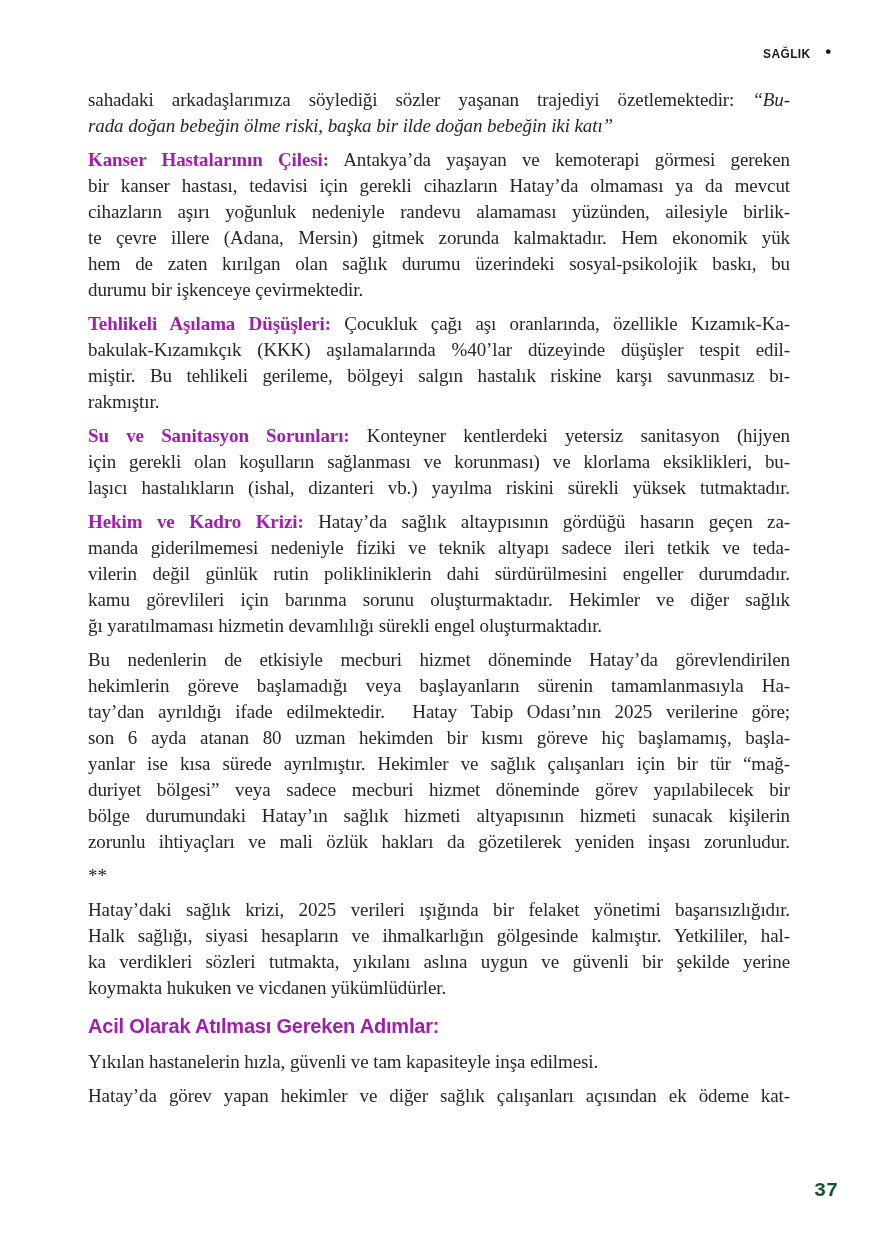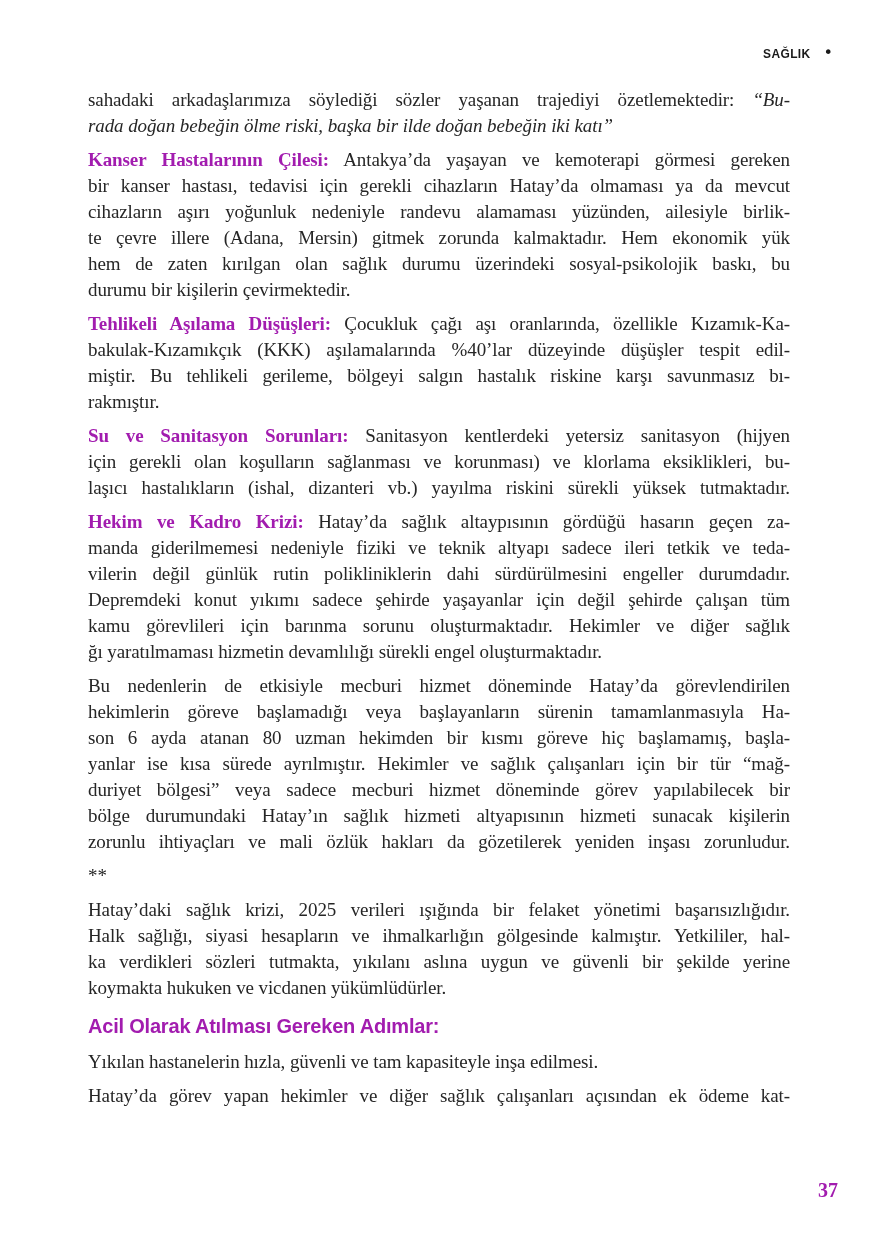--- a/index.html
+++ b/index.html
@@ -76,24 +76,24 @@
   }
   .line span.i {
     font-style: italic;
   }
   .page-footer {
     position: absolute;
     right: 39px;
     top: 1179px;
   }
   .page-number {
-    font-family: Liberation Serif, serif;
+    font-family: Liberation Mono, monospace;
     font-weight: 700;
     font-size: 20px;
-    color: #a21caf;
+    color: #14532d;
   }
 </style>
 </head>
 <body>
 
 <div class="page">
 
   <header class="page-header">
     <span class="section-label">SAĞLIK</span>
     <span class="section-bullet">•</span>
@@ -103,44 +103,44 @@
       <div class="block body">
         <div class="line"><span>sahadaki arkadaşlarımıza söylediği sözler yaşanan trajediyi özetlemektedir: </span><span class="i">“Bu-</span></div>
         <div class="line last"><span class="i">rada doğan bebeğin ölme riski, başka bir ilde doğan bebeğin iki katı”</span></div>
       </div>
       <div class="block body">
         <div class="line"><span class="b">Kanser Hastalarının Çilesi:</span><span> Antakya’da yaşayan ve kemoterapi görmesi gereken</span></div>
         <div class="line"><span>bir kanser hastası, tedavisi için gerekli cihazların Hatay’da olmaması ya da mevcut</span></div>
         <div class="line"><span>cihazların aşırı yoğunluk nedeniyle randevu alamaması yüzünden, ailesiyle birlik-</span></div>
         <div class="line"><span>te çevre illere (Adana, Mersin) gitmek zorunda kalmaktadır. Hem ekonomik yük</span></div>
         <div class="line"><span>hem de zaten kırılgan olan sağlık durumu üzerindeki sosyal-psikolojik baskı, bu</span></div>
-        <div class="line last"><span>durumu bir kişilerin çevirmektedir.</span></div>
+        <div class="line last"><span>durumu bir işkenceye çevirmektedir.</span></div>
       </div>
       <div class="block body">
         <div class="line"><span class="b">Tehlikeli Aşılama Düşüşleri:</span><span> Çocukluk çağı aşı oranlarında, özellikle Kızamık-Ka-</span></div>
         <div class="line"><span>bakulak-Kızamıkçık (KKK) aşılamalarında %40’lar düzeyinde düşüşler tespit edil-</span></div>
         <div class="line"><span>miştir. Bu tehlikeli gerileme, bölgeyi salgın hastalık riskine karşı savunmasız bı-</span></div>
         <div class="line last"><span>rakmıştır.</span></div>
       </div>
       <div class="block body">
-        <div class="line"><span class="b">Su ve Sanitasyon Sorunları:</span><span> Sanitasyon kentlerdeki yetersiz sanitasyon (hijyen</span></div>
+        <div class="line"><span class="b">Su ve Sanitasyon Sorunları:</span><span> Konteyner kentlerdeki yetersiz sanitasyon (hijyen</span></div>
         <div class="line"><span>için gerekli olan koşulların sağlanması ve korunması) ve klorlama eksiklikleri, bu-</span></div>
         <div class="line"><span>laşıcı hastalıkların (ishal, dizanteri vb.) yayılma riskini sürekli yüksek tutmaktadır.</span></div>
       </div>
       <div class="block body">
         <div class="line"><span class="b">Hekim ve Kadro Krizi:</span><span> Hatay’da sağlık altaypısının gördüğü hasarın geçen za-</span></div>
         <div class="line"><span>manda giderilmemesi nedeniyle fiziki ve teknik altyapı sadece ileri tetkik ve teda-</span></div>
         <div class="line"><span>vilerin değil günlük rutin polikliniklerin dahi sürdürülmesini engeller durumdadır.</span></div>
-        <div class="line"><span>Depremdeki konut yıkımı sadece şehirde yaşayanlar için değil şehirde çalışan tüm</span></div>
         <div class="line"><span>kamu görevlileri için barınma sorunu oluşturmaktadır. Hekimler ve diğer sağlık</span></div>
         <div class="line last"><span>ğı yaratılmaması hizmetin devamlılığı sürekli engel oluşturmaktadır.</span></div>
       </div>
       <div class="block body">
         <div class="line"><span>Bu nedenlerin de etkisiyle mecburi hizmet döneminde Hatay’da görevlendirilen</span></div>
         <div class="line"><span>hekimlerin göreve başlamadığı veya başlayanların sürenin tamamlanmasıyla Ha-</span></div>
+        <div class="line"><span>tay’dan ayrıldığı ifade edilmektedir.  Hatay Tabip Odası’nın 2025 verilerine göre;</span></div>
         <div class="line"><span>son 6 ayda atanan 80 uzman hekimden bir kısmı göreve hiç başlamamış, başla-</span></div>
         <div class="line"><span>yanlar ise kısa sürede ayrılmıştır. Hekimler ve sağlık çalışanları için bir tür “mağ-</span></div>
         <div class="line"><span>duriyet bölgesi” veya sadece mecburi hizmet döneminde görev yapılabilecek bir</span></div>
         <div class="line"><span>bölge durumundaki Hatay’ın sağlık hizmeti altyapısının hizmeti sunacak kişilerin</span></div>
         <div class="line"><span>zorunlu ihtiyaçları ve mali özlük hakları da gözetilerek yeniden inşası zorunludur.</span></div>
       </div>
       <div class="block body">
         <div class="line last"><span>**</span></div>
       </div>
       <div class="block body">

